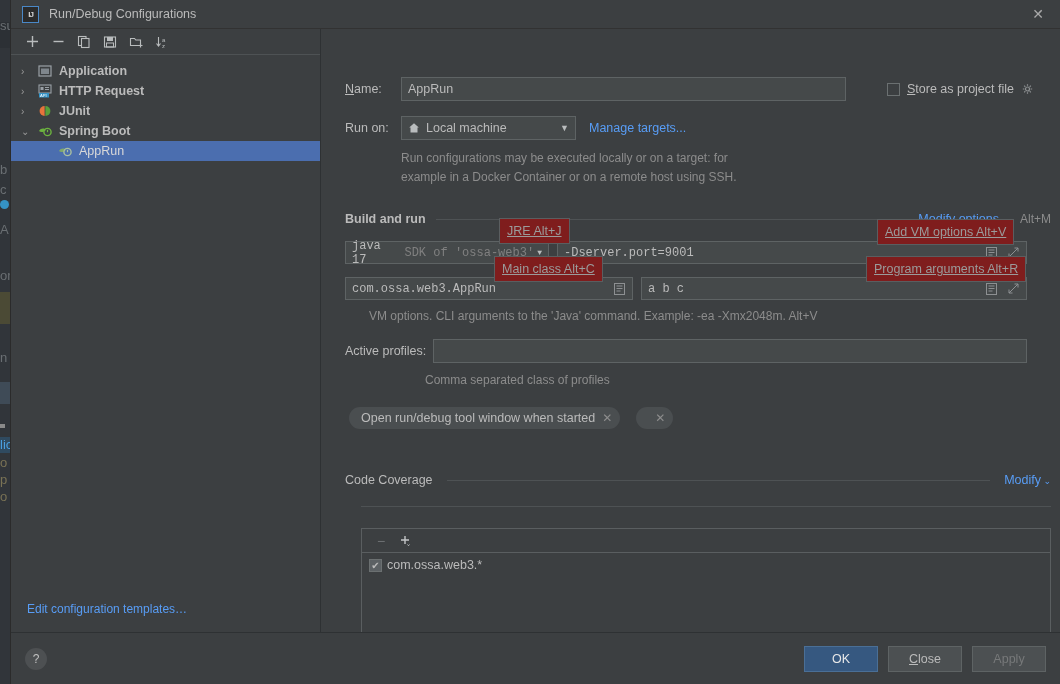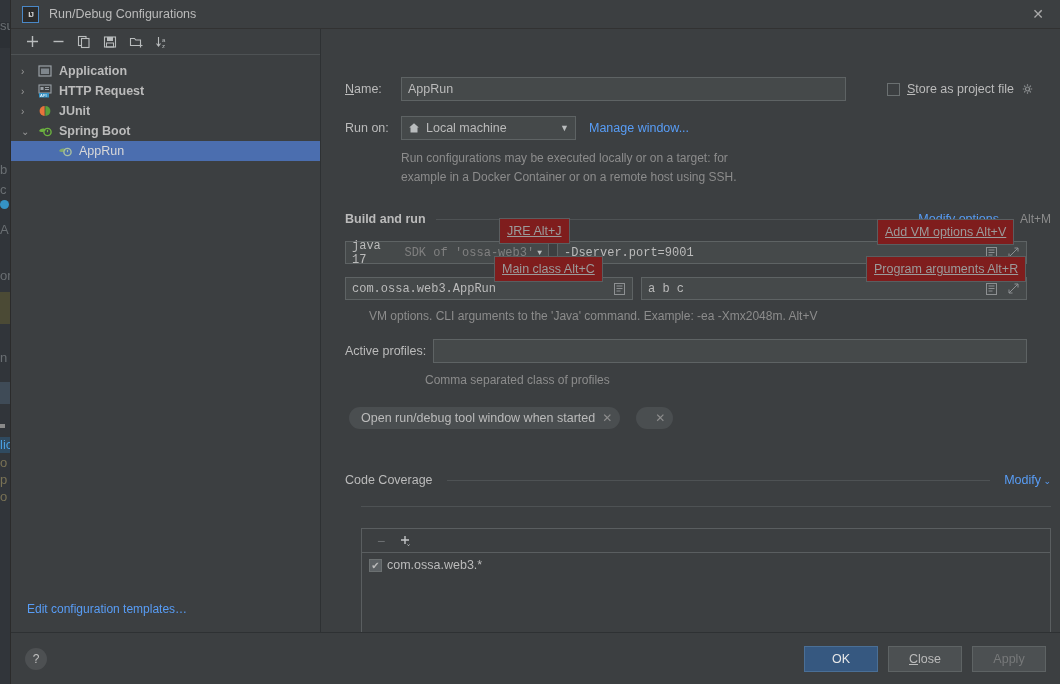--- a/index.html
+++ b/index.html
@@ -323,21 +323,21 @@
       <div style="position:absolute;left:24px;top:92px;" class="lbl">Run on:</div>
       <div class="inp" style="position:absolute;left:80px;top:87px;width:175px;height:24px;">
         <span style="display:flex;margin-right:6px;">
           <svg width="12" height="12" viewBox="0 0 12 12">
             <path d="M6 1.3L1.2 5.6h1.3v5h7v-5h1.3z" fill="#b9bcbd"></path>
           </svg>
         </span>
         <span>Local machine</span>
         <span style="margin-left:auto;color:#b9bcbd;font-size:9px;">▼</span>
       </div>
-      <div class="link" style="position:absolute;left:268px;top:92px;">Manage window...</div>
+      <div class="link" style="position:absolute;left:268px;top:92px;">Manage targets...</div>
 
       <div class="hint" style="position:absolute;left:80px;top:122px;">Run configurations may be executed locally or on a target: for</div>
       <div class="hint" style="position:absolute;left:80px;top:141px;">example in a Docker Container or on a remote host using SSH.</div>
 
       <div style="position:absolute;left:24px;top:183px;width:706px;display:flex;align-items:center;gap:10px;">
         <span class="lbl" style="font-weight:bold;">Build and run</span>
         <span class="sec-line"></span>
         <span class="link">
           <span class="u">M</span><span>odify options</span>
           <span style="font-size:9px;">⌄</span>

